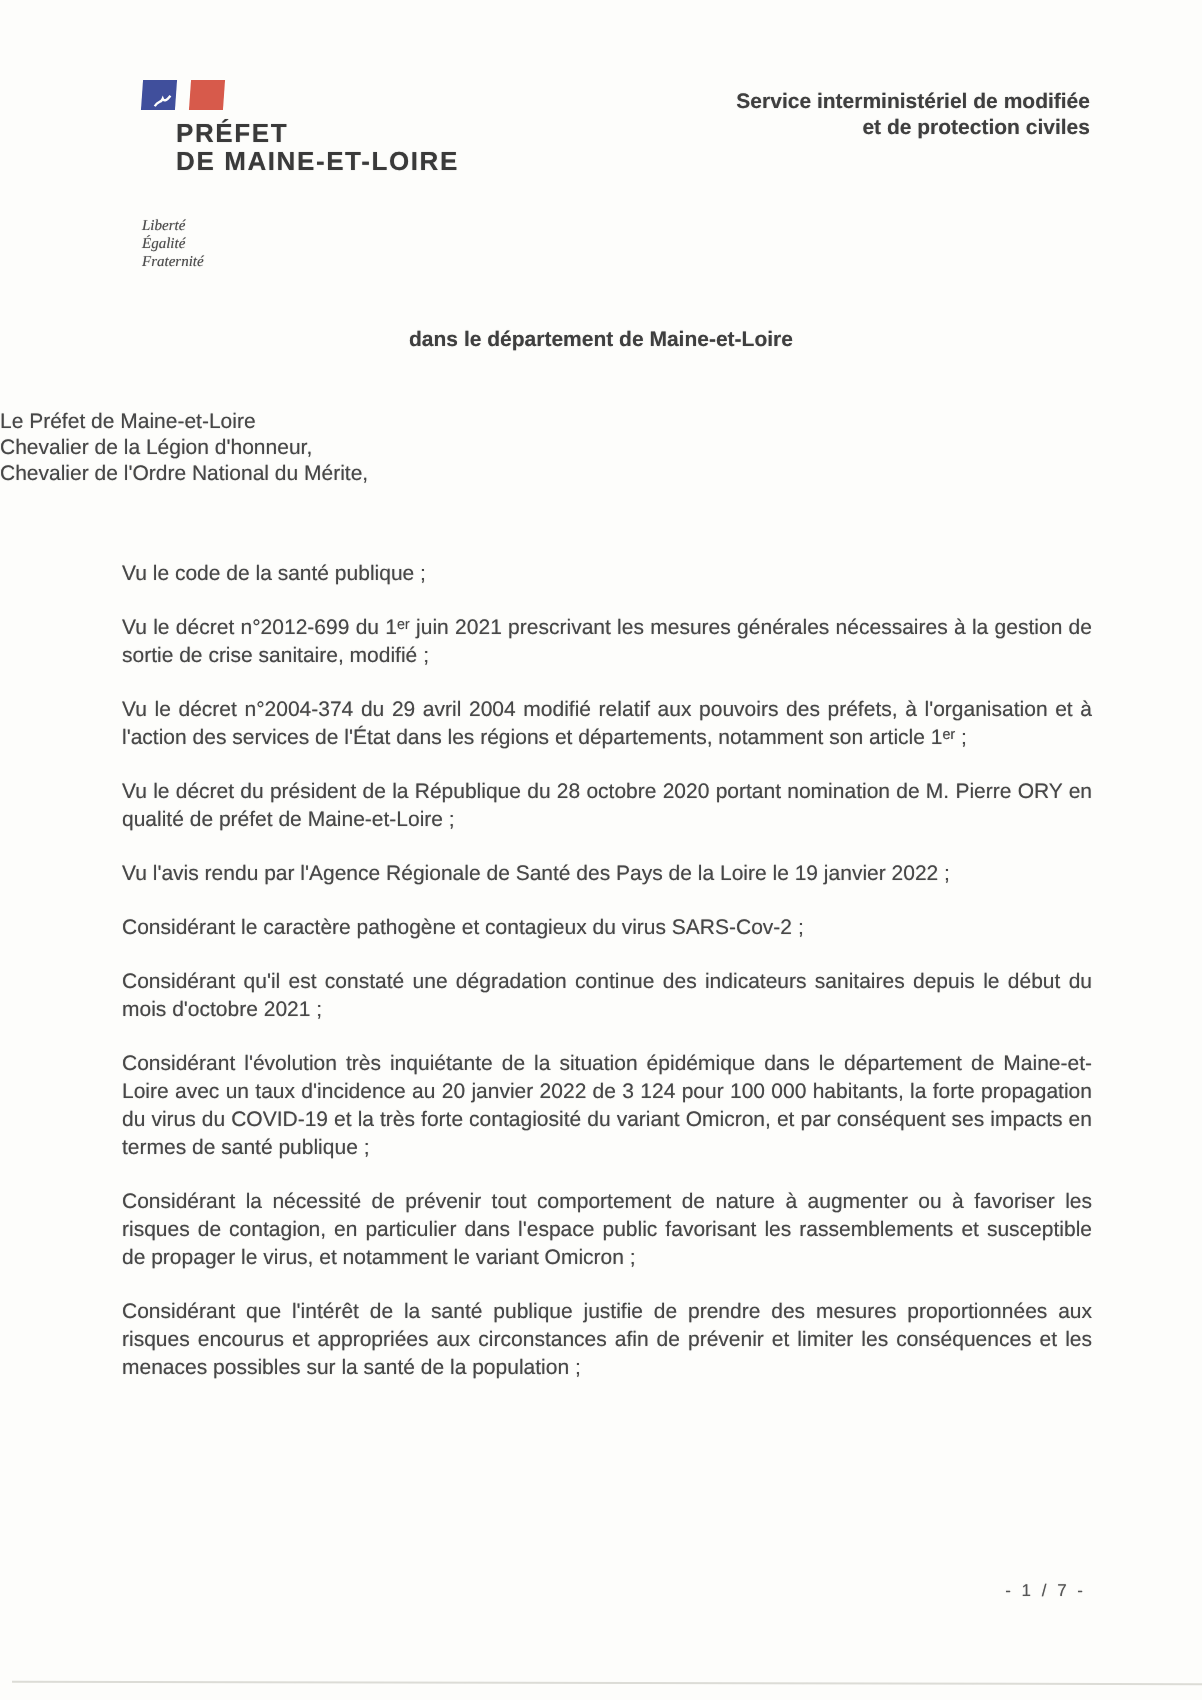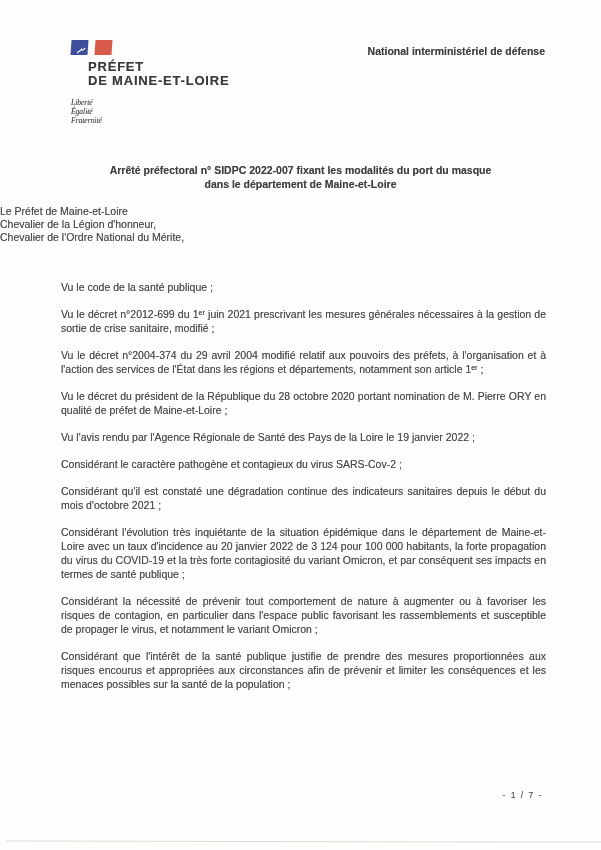--- a/index.html
+++ b/index.html
@@ -16,21 +16,21 @@
   .scan-text { text-shadow: 0 0 0.45px rgba(74,74,74,0.55); }
 
   
   .brand { position: absolute; left: 71px; top: 40px; }
   .flags { display: flex; gap: 7px; height: 15px; margin-bottom: 5px; }
   .flag { width: 17px; height: 15px; transform: skewX(-4deg); position: relative; }
   .flag-blue { background: #404f9c; }
   .flag-red  { background: #d75a4b; }
   .marianne { position: absolute; right: 2px; bottom: 1px; width: 9px; height: 7px; }
   .brand-name { font-weight: bold; font-size: 13px; line-height: 14px; letter-spacing: 0.8px; color: #3a3a3a; padding-left: 17px; }
-  .motto { margin-top: 10px; font-family: "Liberation Serif", "DejaVu Serif", serif; font-style: italic; font-size: 7.5px; line-height: 9px; color: #4c4c4c; }
+  .motto { margin-top: 20px; font-family: "Liberation Serif", "DejaVu Serif", serif; font-style: italic; font-size: 7.5px; line-height: 9px; color: #4c4c4c; }
 
   
   .service {
     position: absolute; right: 56px; top: 45px;
     text-align: right; font-weight: bold;
     font-size: 10.5px; line-height: 12.5px; color: #3f3f3f;
   }
 
   
   .title {
@@ -77,25 +77,25 @@
     <div class="brand-name">PRÉFET</div>
     <div class="brand-name">DE MAINE-ET-LOIRE</div>
     <div class="motto">
       <div>Liberté</div>
       <div>Égalité</div>
       <div>Fraternité</div>
     </div>
   </div>
 
   <div class="service">
-    <div>National interministériel de défense</div>
+    <div>Service interministériel de modifiée</div>
+    <div>et de protection civiles</div>
   </div>
 
   <div class="title">
-    <div>Arrêté préfectoral n° SIDPC 2022-007 fixant les modalités du port du masque</div>
     <div>dans le département de Maine-et-Loire</div>
   </div>
 
   <div class="issuer">
     <div>Le Préfet de Maine-et-Loire</div>
     <div>Chevalier de la Légion d'honneur,</div>
     <div>Chevalier de l'Ordre National du Mérite,</div>
   </div>
 
   <div class="body-block">

